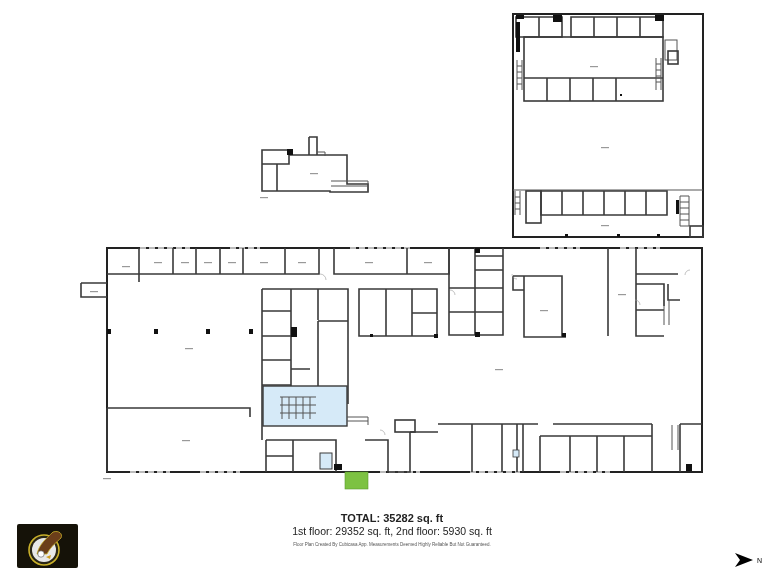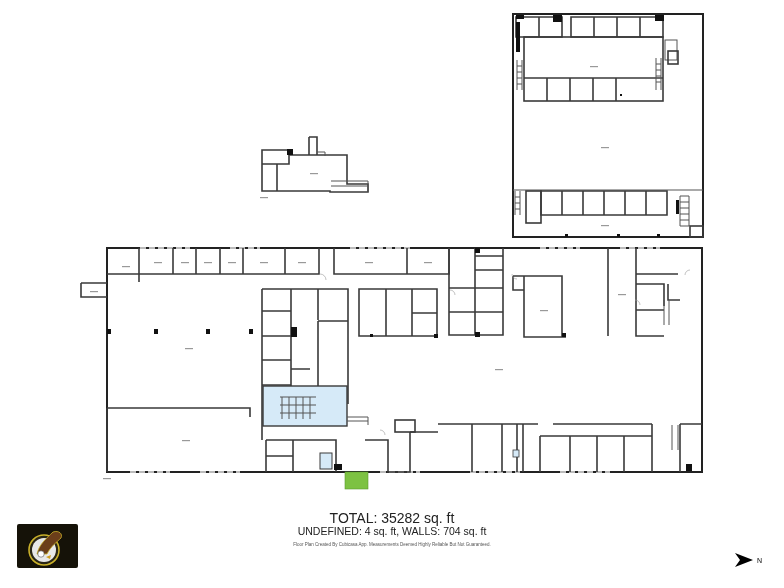--- a/index.html
+++ b/index.html
@@ -6,21 +6,21 @@
   body{width:784px;height:588px;position:relative;overflow:hidden;font-family:"Liberation Sans",sans-serif;}
   #plan{position:absolute;left:0;top:0;width:784px;height:510px;}
   .w{stroke:#3a3a3a;stroke-width:1.6;fill:none;}
   .wt{stroke:#555;stroke-width:1;fill:none;}
   .ext{stroke:#222;stroke-width:2;fill:none;}
   .win{stroke:#bbb;stroke-width:2;stroke-dasharray:6 3;fill:none;}
   .door{stroke:#999;stroke-width:0.6;fill:none;}
   .col{fill:#111;}
   .lbl{fill:#999;}
   #summary{position:absolute;left:0;top:512px;width:784px;text-align:center;color:#222;}
-  #summary .total{font-weight:normal;font-size:14px;line-height:13px;}
+  #summary .total{font-weight:bold;font-size:11px;line-height:13px;}
   #summary .line{font-size:10.5px;line-height:12.5px;}
   #summary .disc{font-size:4.5px;color:#555;margin-top:4px;}
   #logo{position:absolute;left:17px;top:524px;width:61px;height:44px;background:#151208;border-radius:2px;overflow:hidden;}
   #compass{position:absolute;left:733px;top:550px;width:40px;height:20px;}
 </style>
 </head>
 <body>
 
 <svg id="plan" viewBox="0 0 784 510" xmlns="http://www.w3.org/2000/svg">
 
@@ -148,21 +148,21 @@
     <circle cx="27" cy="26" r="15" fill="#2a2616" stroke="#c9b02a" stroke-width="1.6"></circle>
     <circle cx="27" cy="26" r="12" fill="#e8e8e8"></circle>
     <path d="M20 30 C22 20 30 14 36 8 C42 6 46 10 44 14 C40 18 34 22 30 30 Z" fill="#6b3e1a" stroke="#c9b02a" stroke-width="0.8"></path>
     <circle cx="24" cy="30" r="3.2" fill="#fff" stroke="#333" stroke-width="0.5"></circle>
     <path d="M29 33 L34 31 L33 35 Z" fill="#d0a020"></path>
   </svg>
 </div>
 
 <div id="summary">
   <div class="total">TOTAL: 35282 sq. ft</div>
-  <div class="line">UNDEFINED: 4 sq. ft, WALLS: 704 sq. ft</div>
+  <div class="line">1st floor: 29352 sq. ft, 2nd floor: 5930 sq. ft</div>
   <div class="disc">Floor Plan Created By Cubicasa App. Measurements Deemed Highly Reliable But Not Guaranteed.</div>
 </div>
 
 <div id="compass">
   <svg width="40" height="20" viewBox="0 0 40 20">
     <path d="M2 3 L20 10 L2 17 L7 10 Z" fill="#000"></path>
     <text x="24" y="13" font-size="7" font-family="Liberation Sans, sans-serif" fill="#000">N</text>
   </svg>
 </div>
 

